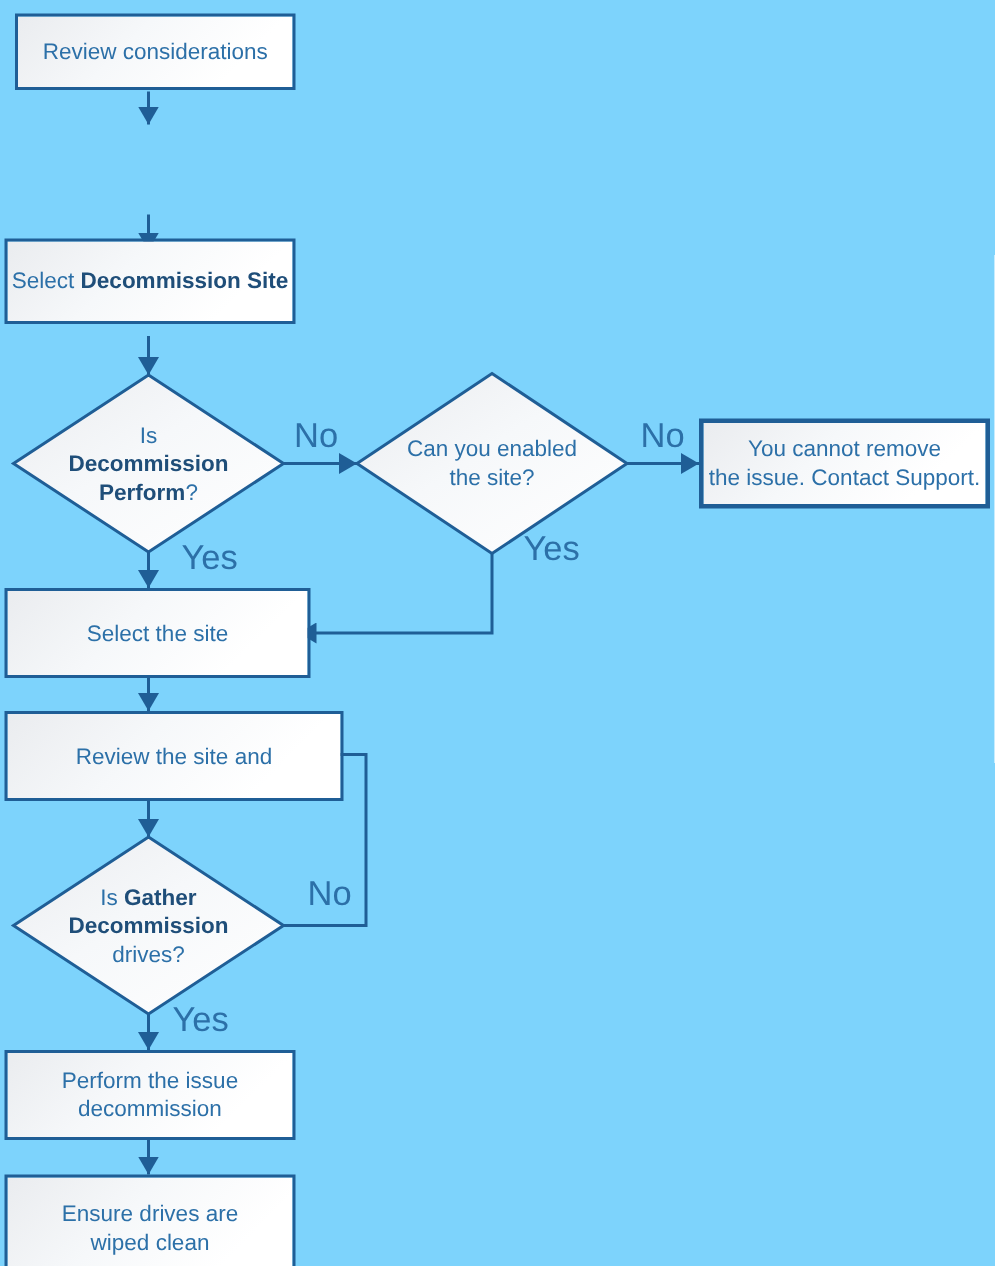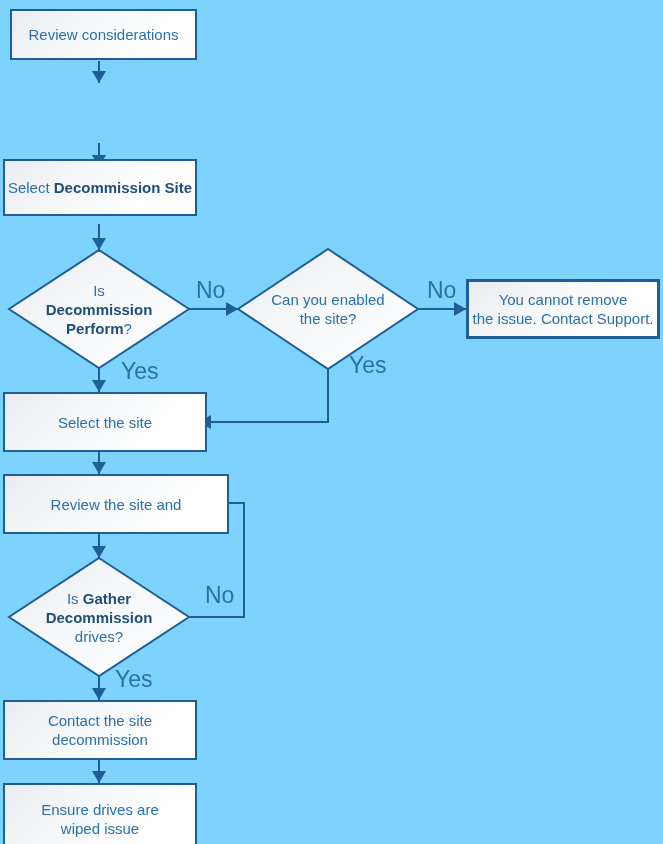--- a/index.html
+++ b/index.html
@@ -107,29 +107,29 @@
   </div>
 
   <div class="box" style="left:3px; top:474px; width:226px; height:60px">
     <div>
       <span class="line">Review the site and</span>
     </div>
   </div>
 
   <div class="box" style="left:3px; top:700px; width:194px; height:60px">
     <div>
-      <span class="line">Contact the site</span>
+      <span class="line">Perform the issue</span>
       <span class="line">decommission</span>
     </div>
   </div>
 
   <div class="box" style="left:3px; top:783px; width:194px; height:72px">
     <div>
       <span class="line">Ensure drives are</span>
-      <span class="line">wiped issue</span>
+      <span class="line">wiped clean</span>
     </div>
   </div>
 
   <div class="dtext" style="left:9px; top:281px; width:180px">
     <span class="line">Is</span>
     <span class="line"><b>Decommission</b></span>
     <span class="line"><b>Perform</b><span>?</span></span>
   </div>
 
   <div class="dtext" style="left:238px; top:290px; width:180px">

